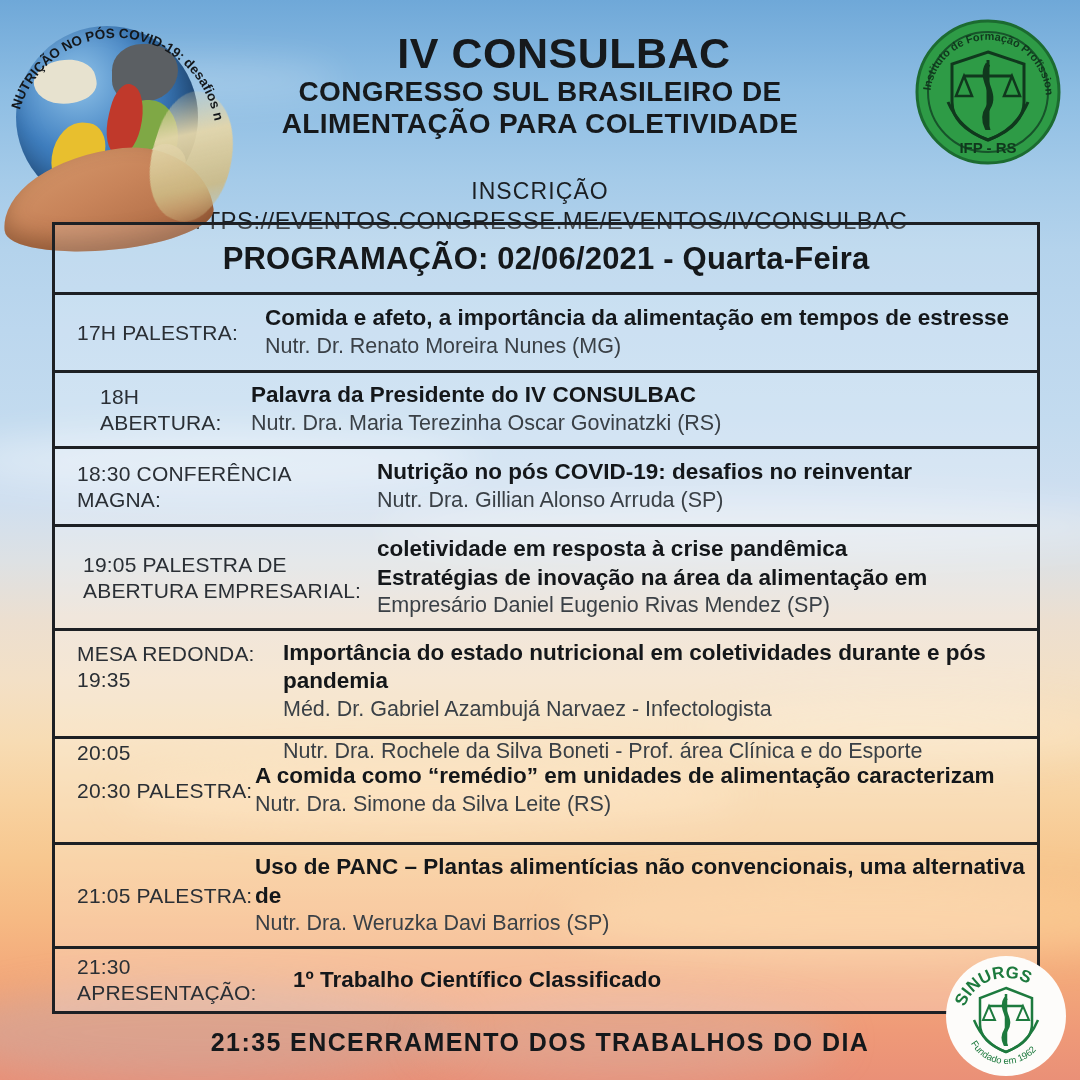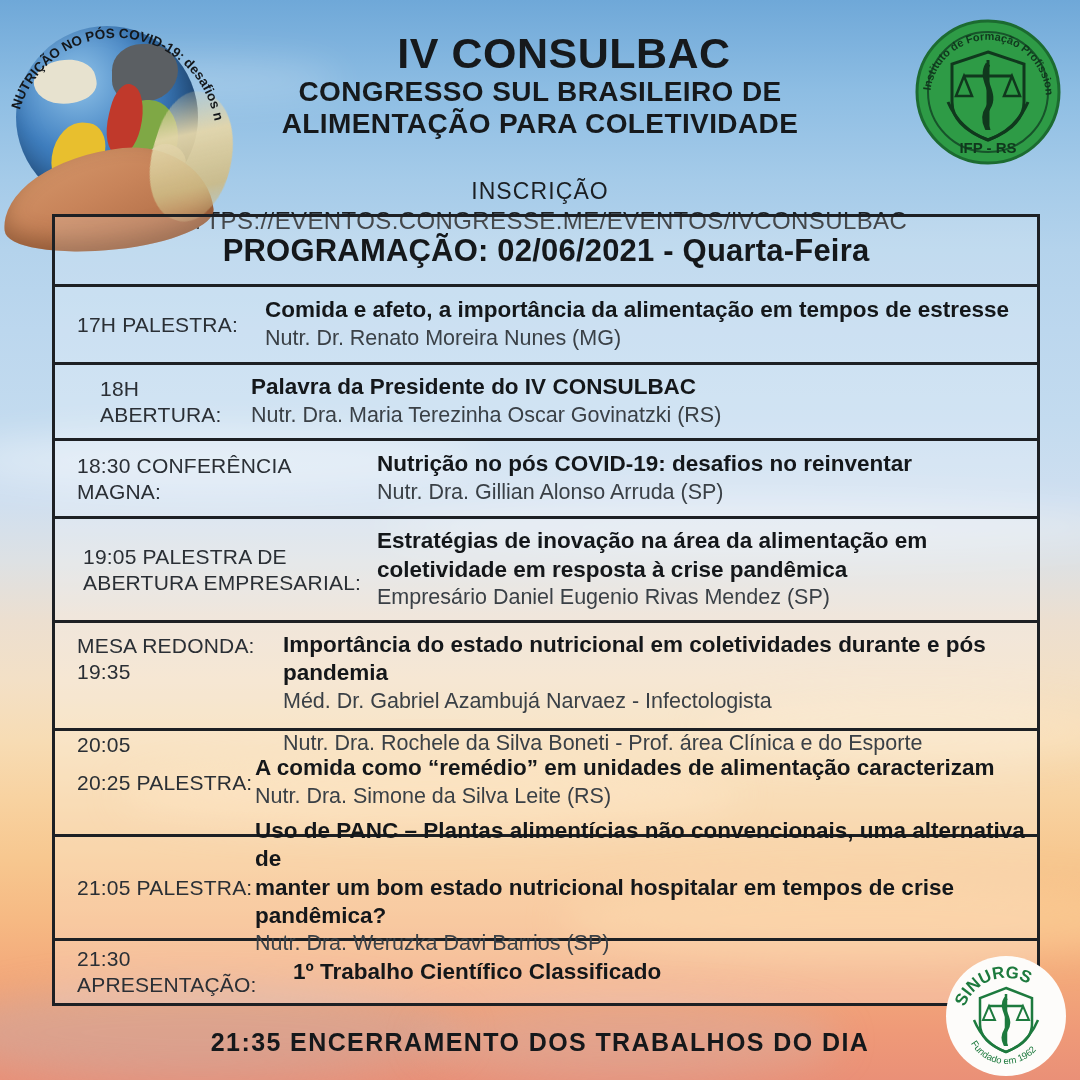--- a/index.html
+++ b/index.html
@@ -167,21 +167,21 @@
     right: 12px;
     bottom: 2px;
     width: 124px;
     height: 124px;
   }
 
   
   .table {
     position: absolute;
     left: 52px;
-    top: 214px;
+    top: 222px;
     width: 988px;
     border: 3px solid #1d2024;
     box-sizing: border-box;
   }
   .row {
     border-bottom: 3px solid #1d2024;
     background: rgba(255,255,255,0.24);
     box-sizing: border-box;
     display: flex;
     align-items: center;
@@ -358,22 +358,22 @@
         <div class="c-speaker">Nutr. Dra. Gillian Alonso Arruda (SP)</div>
       </div>
     </div>
 
     <div class="row r-emp w-d">
       <div class="time-label">
         <div>19:05 PALESTRA DE</div>
         <div>ABERTURA EMPRESARIAL:</div>
       </div>
       <div class="content">
+        <div class="c-title">coletividade em resposta à crise pandêmica</div>
         <div class="c-title">Estratégias de inovação na área da alimentação em</div>
-        <div class="c-title">coletividade em resposta à crise pandêmica</div>
         <div class="c-speaker">Empresário Daniel Eugenio Rivas Mendez (SP)</div>
       </div>
     </div>
 
     <div class="row r-mesa w-e">
       <div class="mesa-line">
         <div class="time-label">
           <div>MESA REDONDA:</div>
           <div>19:35</div>
         </div>
@@ -384,32 +384,31 @@
       </div>
       <div class="mesa-line">
         <div class="time-label">20:05</div>
         <div class="content">
           <div class="c-speaker">Nutr. Dra. Rochele da Silva Boneti  - Prof. área Clínica e do Esporte</div>
         </div>
       </div>
     </div>
 
     <div class="row r-pal1 w-f">
-      <div class="time-label">20:25 PALESTRA:</div>
+      <div class="time-label">20:30 PALESTRA:</div>
       <div class="content">
         <div class="c-title">A comida como “remédio” em unidades de alimentação caracterizam</div>
         <div class="c-speaker">Nutr. Dra. Simone da Silva Leite (RS)</div>
       </div>
     </div>
 
     <div class="row r-pal2 w-g">
       <div class="time-label">21:05 PALESTRA:</div>
       <div class="content">
         <div class="c-title">Uso de PANC – Plantas alimentícias não convencionais, uma alternativa de</div>
-        <div class="c-title">manter um bom estado nutricional hospitalar em tempos de crise pandêmica?</div>
         <div class="c-speaker">Nutr. Dra. Weruzka Davi Barrios (SP)</div>
       </div>
     </div>
 
     <div class="row r-apres w-h">
       <div class="time-label">21:30 APRESENTAÇÃO:</div>
       <div class="content">
         <div class="c-title">1º Trabalho Científico Classificado</div>
       </div>
     </div>

